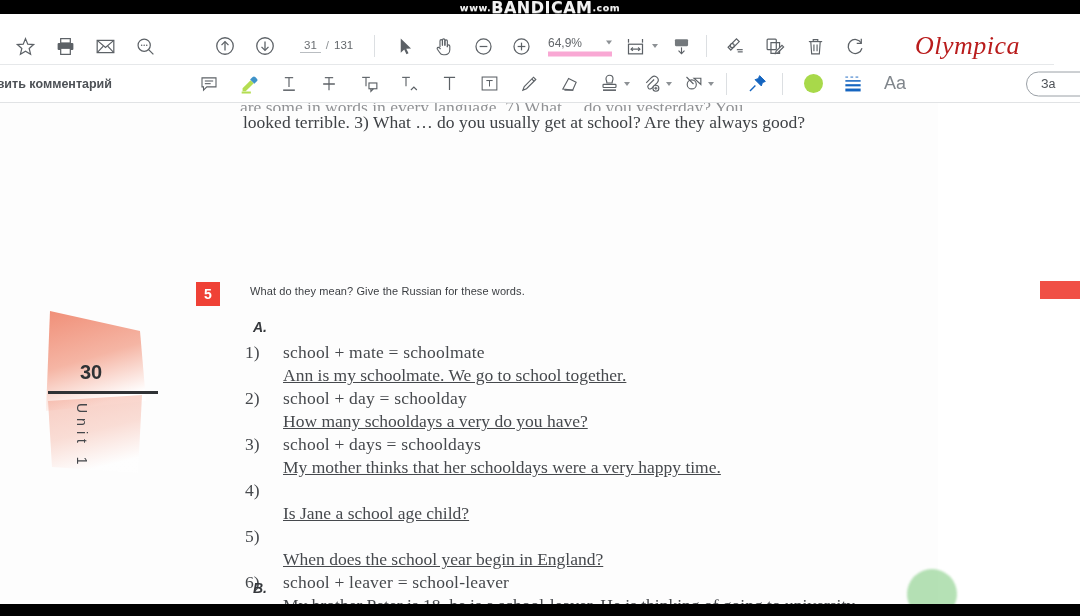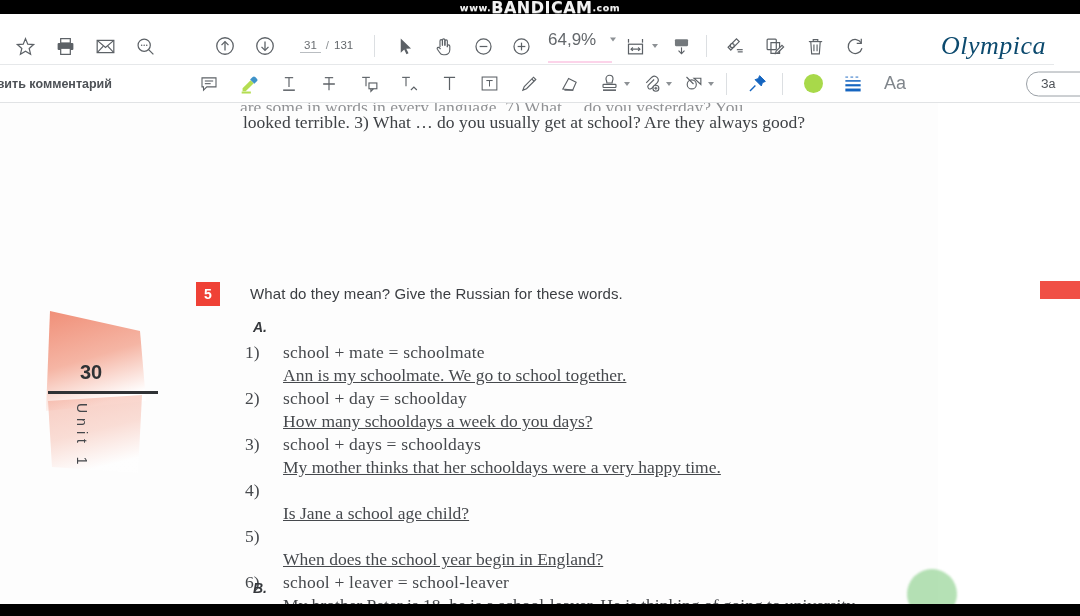--- a/index.html
+++ b/index.html
@@ -97,31 +97,31 @@
     display: flex; align-items: baseline; gap: 5px;
     font-size: 11.5px; color: #63676b;
   }
   .pagenum .cur {
     border-bottom: 1px solid #b9bdc1; padding: 0 4px 1px 4px; color: #6a6e72;
   }
   .pagenum .sep { color: #8d9195; }
   .zoomctl {
     position: absolute; top: 50%; transform: translateY(-50%);
     display: flex; align-items: center; gap: 14px;
-    font-size: 17px; color: #63676b;
-    border-bottom: 1px solid #f9a8d4;
-    padding-bottom: 12px;
+    font-size: 12px; color: #63676b;
+    border-bottom: 5px solid #f9a8d4;
+    padding-bottom: 2px;
   }
   .caret-sm { width: 0; height: 0; border-left: 3.2px solid transparent; border-right: 3.2px solid transparent; border-top: 4.2px solid #8d9195; }
 
   .olympica {
-    position: absolute; right: 8px; top: 50%; transform: translateY(-50%);
+    position: absolute; right: 34px; top: 50%; transform: translateY(-50%);
     font-family: "Liberation Serif", serif;
     font-style: italic; font-size: 26px;
-    color: #0c4a6e; letter-spacing: .5px;
+    color: #b91c1c; letter-spacing: .5px;
     user-select: none;
   }
 
   .comment-label {
     position: absolute; left: -18px; top: 50%; transform: translateY(-50%);
     font-size: 12.5px; font-weight: bold; color: #4d5156;
     white-space: nowrap;
   }
   .pill {
     position: absolute; right: -22px; top: 50%; transform: translateY(-50%);
@@ -163,21 +163,21 @@
   .ex-badge {
     position: absolute; left: 196px; top: 179px;
     width: 24px; height: 24px; background: #ef4136;
     color: #fff; font-weight: bold; font-size: 14px;
     display: flex; align-items: center; justify-content: center;
     font-family: "Liberation Sans", sans-serif;
   }
   .ex-title {
     position: absolute; left: 250px; top: 182px;
     font-family: "Liberation Sans", sans-serif;
-    font-size: 15px; color: #3b3e42; letter-spacing: .1px;
+    font-size: 11px; color: #3b3e42; letter-spacing: .1px;
     white-space: nowrap;
   }
   .sec-label {
     position: absolute; font-family: "Liberation Sans", sans-serif;
     font-weight: bold; font-style: italic; font-size: 14px; color: #35383c;
   }
   .sec-a { left: 253px; top: 216px; }
   .sec-b { left: 253px; top: 477px; }
 
   .item-list {
@@ -558,21 +558,21 @@
               <span class="item-eq">school + mate = schoolmate</span>
             </div>
           <div class="item-sent">Ann is my schoolmate. We go to school together.</div>
         </div>
 
         <div class="item">
           <div class="item-head">
               <span class="item-num">2)</span>
               <span class="item-eq">school + day = schoolday</span>
             </div>
-          <div class="item-sent">How many schooldays a week do you days?</div>
+          <div class="item-sent">How many schooldays a very do you have?</div>
         </div>
 
         <div class="item">
           <div class="item-head">
               <span class="item-num">3)</span>
               <span class="item-eq">school + days = schooldays</span>
             </div>
           <div class="item-sent">My mother thinks that her schooldays were a very happy time.</div>
         </div>
 

